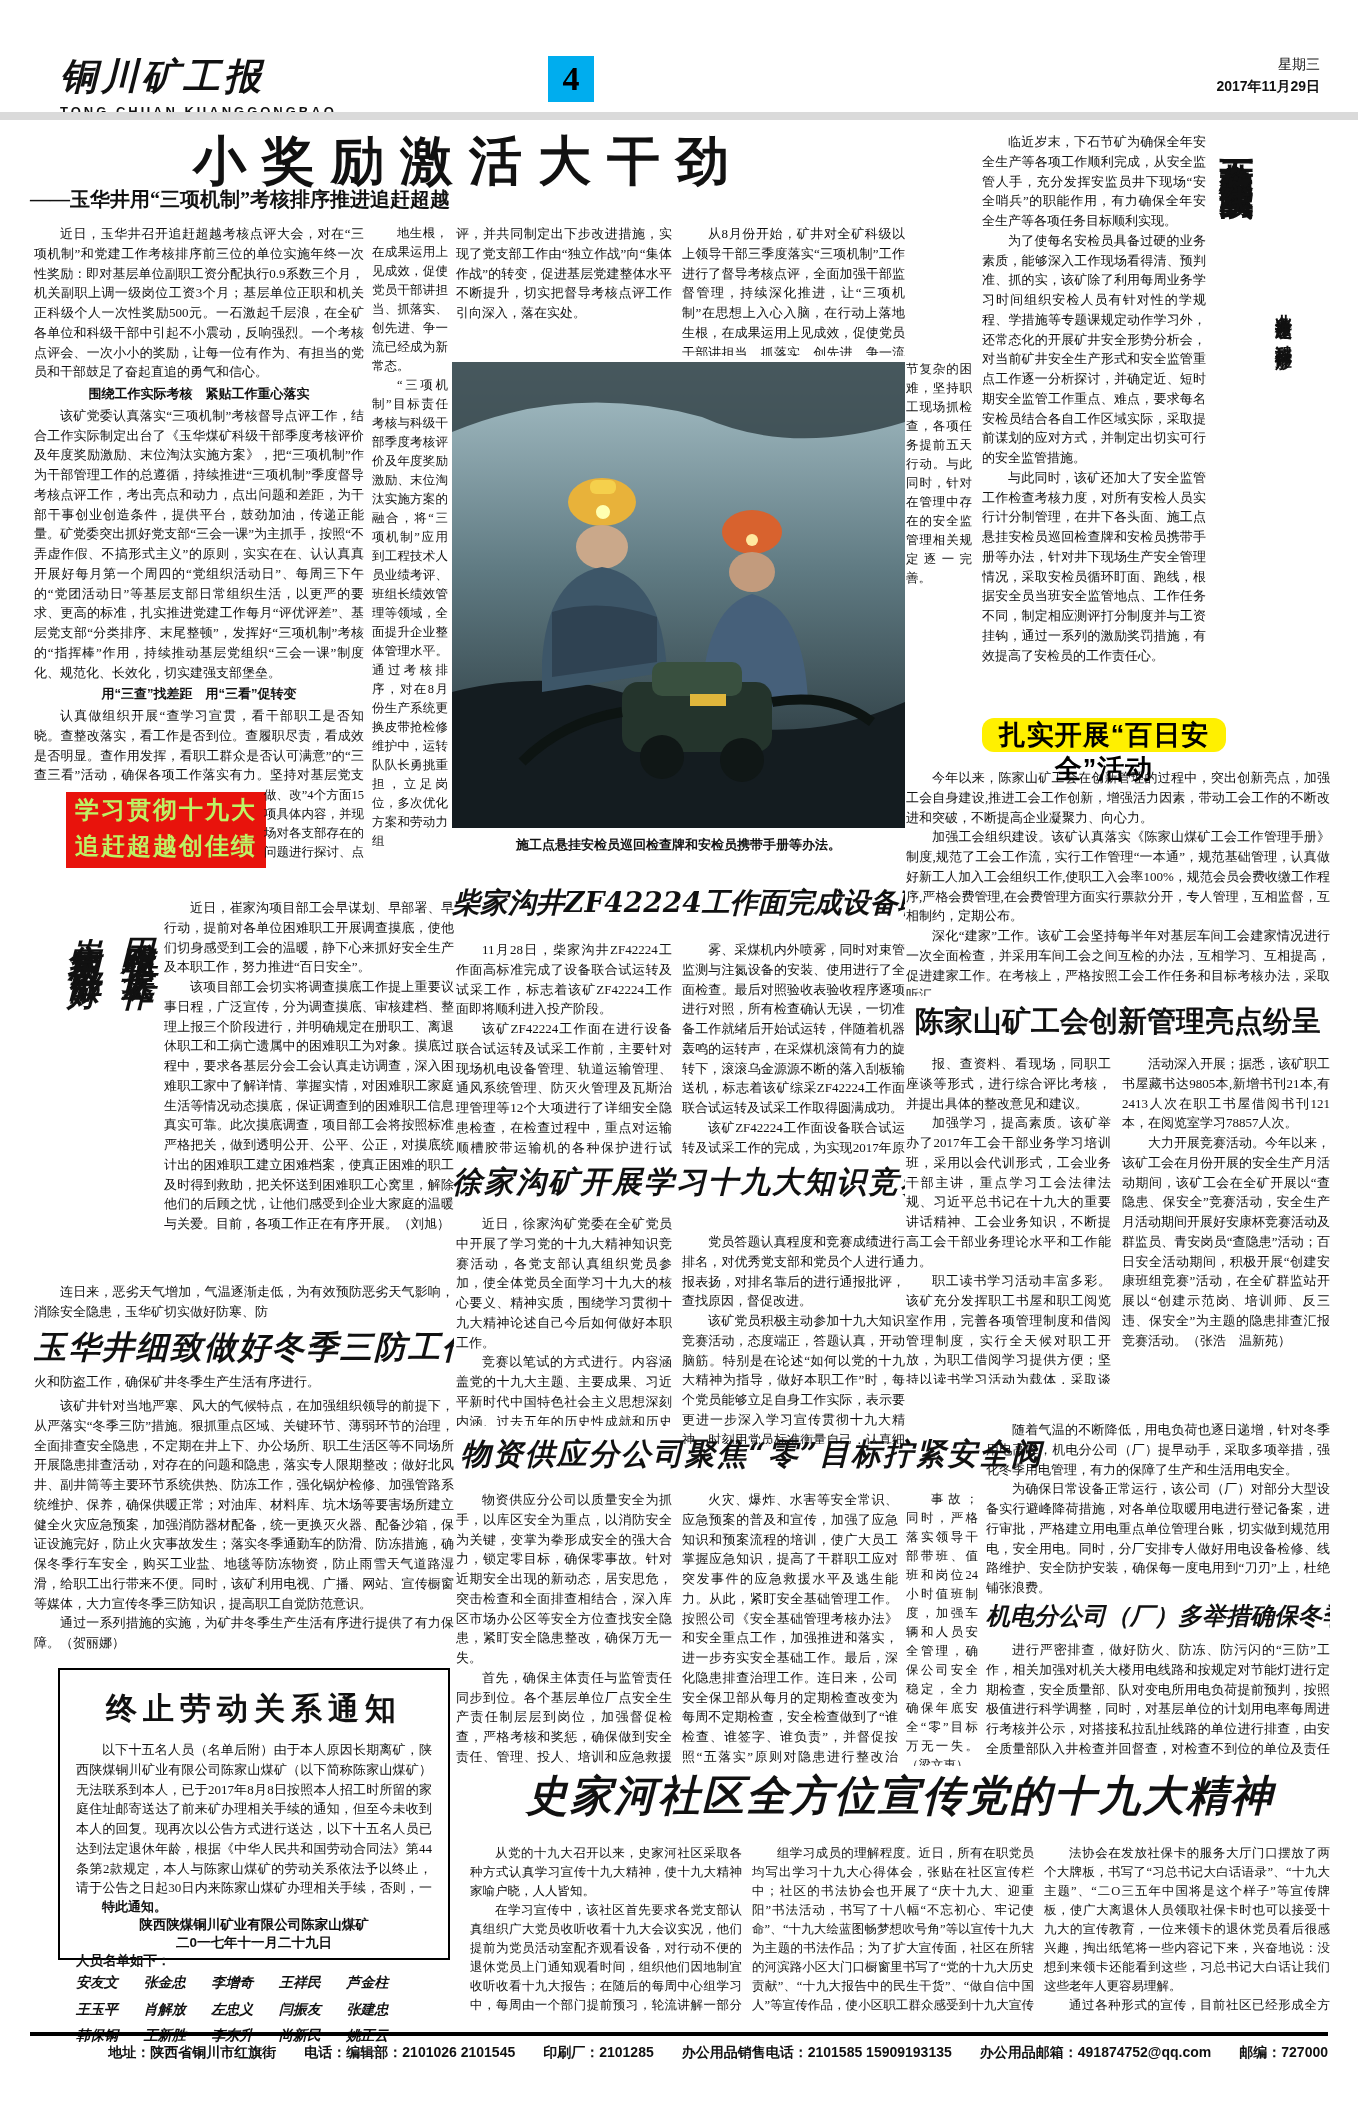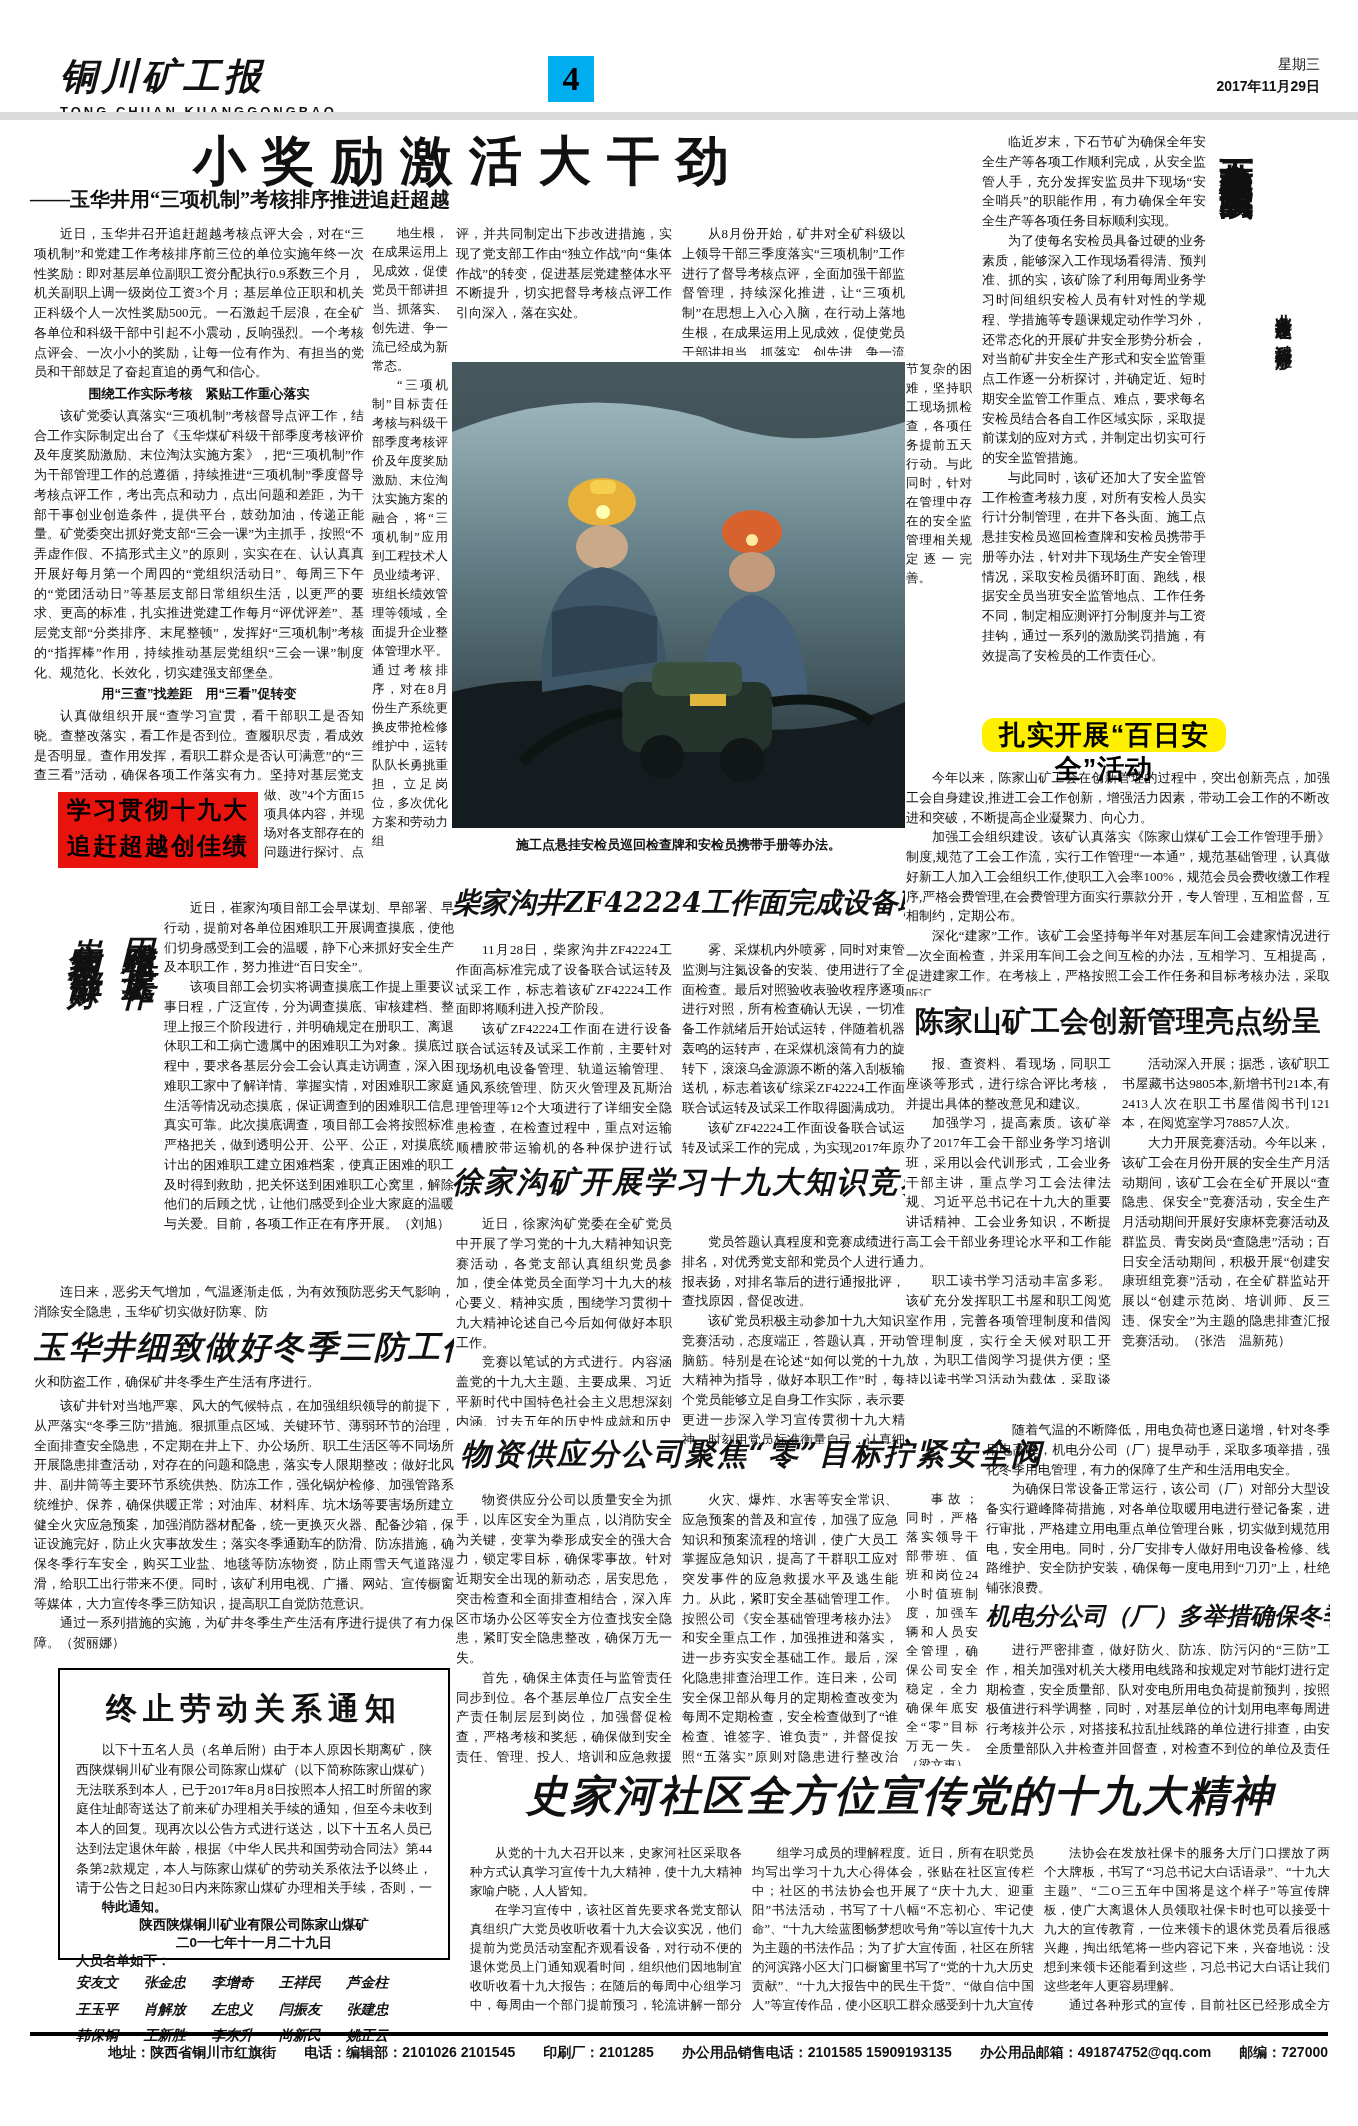--- a/index.html
+++ b/index.html
@@ -9,22 +9,22 @@
   .sans{font-family:"Liberation Sans","DejaVu Sans",sans-serif;}
   .jt{text-align:justify;}
   .col{font-size:13px;line-height:1.52;overflow:hidden;}
   .col p{margin:0;text-indent:2em;}
   .col p.nh{text-indent:0;}
   .subhead{font-weight:bold;text-align:center;font-family:"Liberation Sans",sans-serif;margin:2px 0;}
   .vtext{writing-mode:vertical-rl;text-orientation:upright;}
   .brush{font-family:"DejaVu Serif","Liberation Serif",serif;font-weight:bold;}
   .rule{background:#000;}
   .grayband{background:#dadada;}
-  .redbox{background:#e8130c;color:#000000;text-align:center;font-weight:bold;
-          font-family:"Liberation Sans",sans-serif;}
+  .redbox{background:#e8130c;color:#bef264;text-align:center;font-weight:bold;
+          font-family:"Liberation Sans",sans-serif;margin-left:8px;}
   .yellowband{background:#fff000;color:#000;font-weight:bold;text-align:center;
           font-family:"Liberation Sans",sans-serif;}
   .noticebox{border:2px solid #000;}
   .name-grid span{display:inline-block;width:19%;font-weight:bold;font-style:italic;
           font-size:14px;line-height:1.9;}
   .caption{font-weight:bold;text-align:center;font-size:13px;}
 </style>
 </head>
 <body>
 

